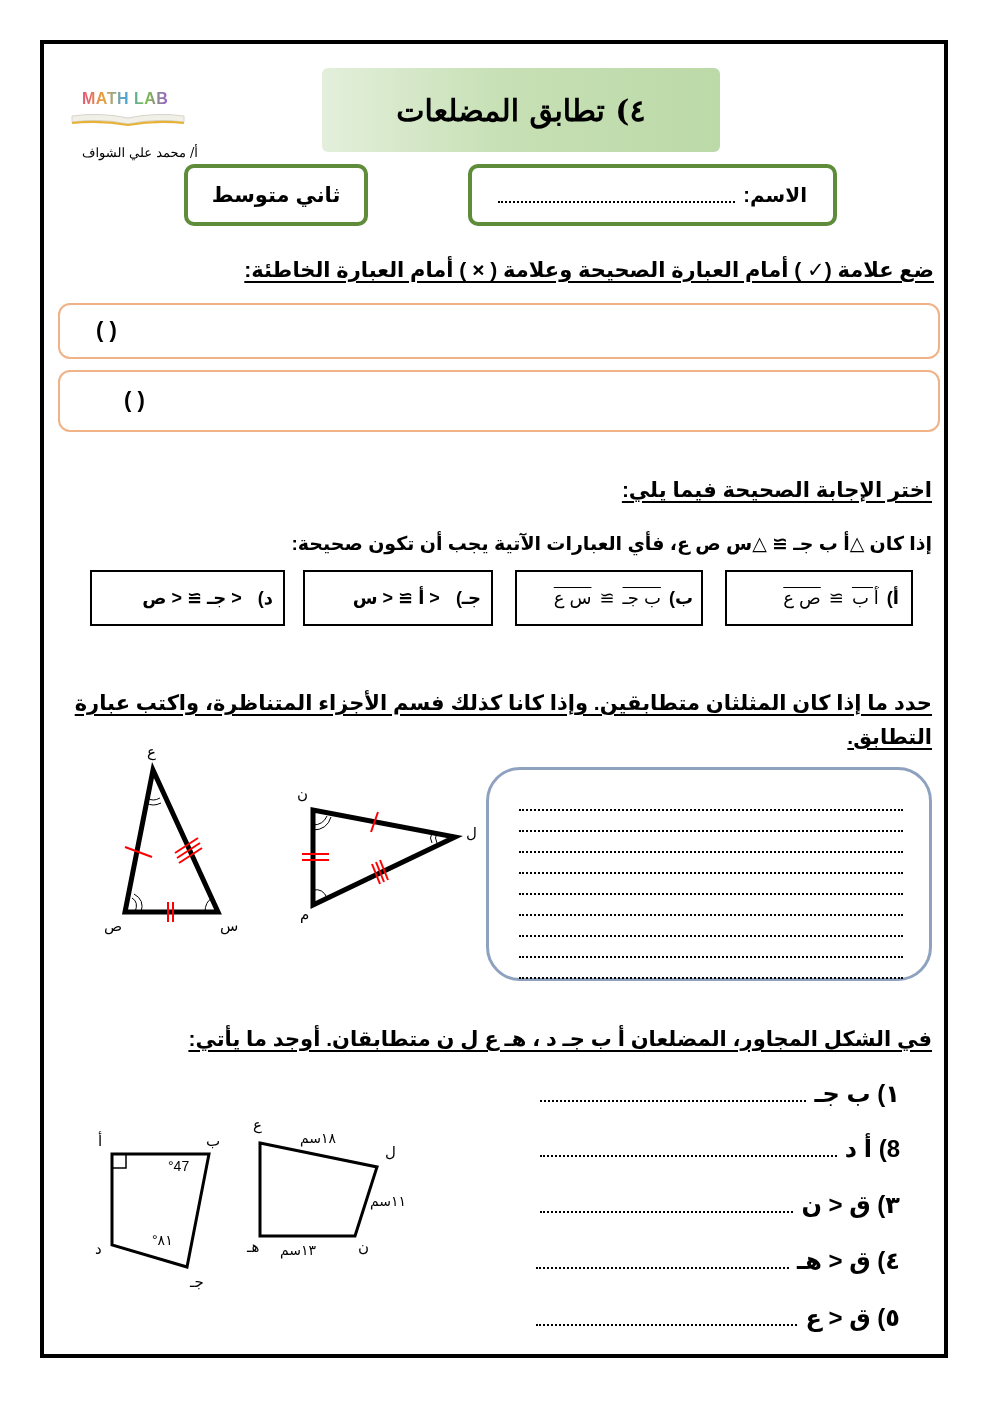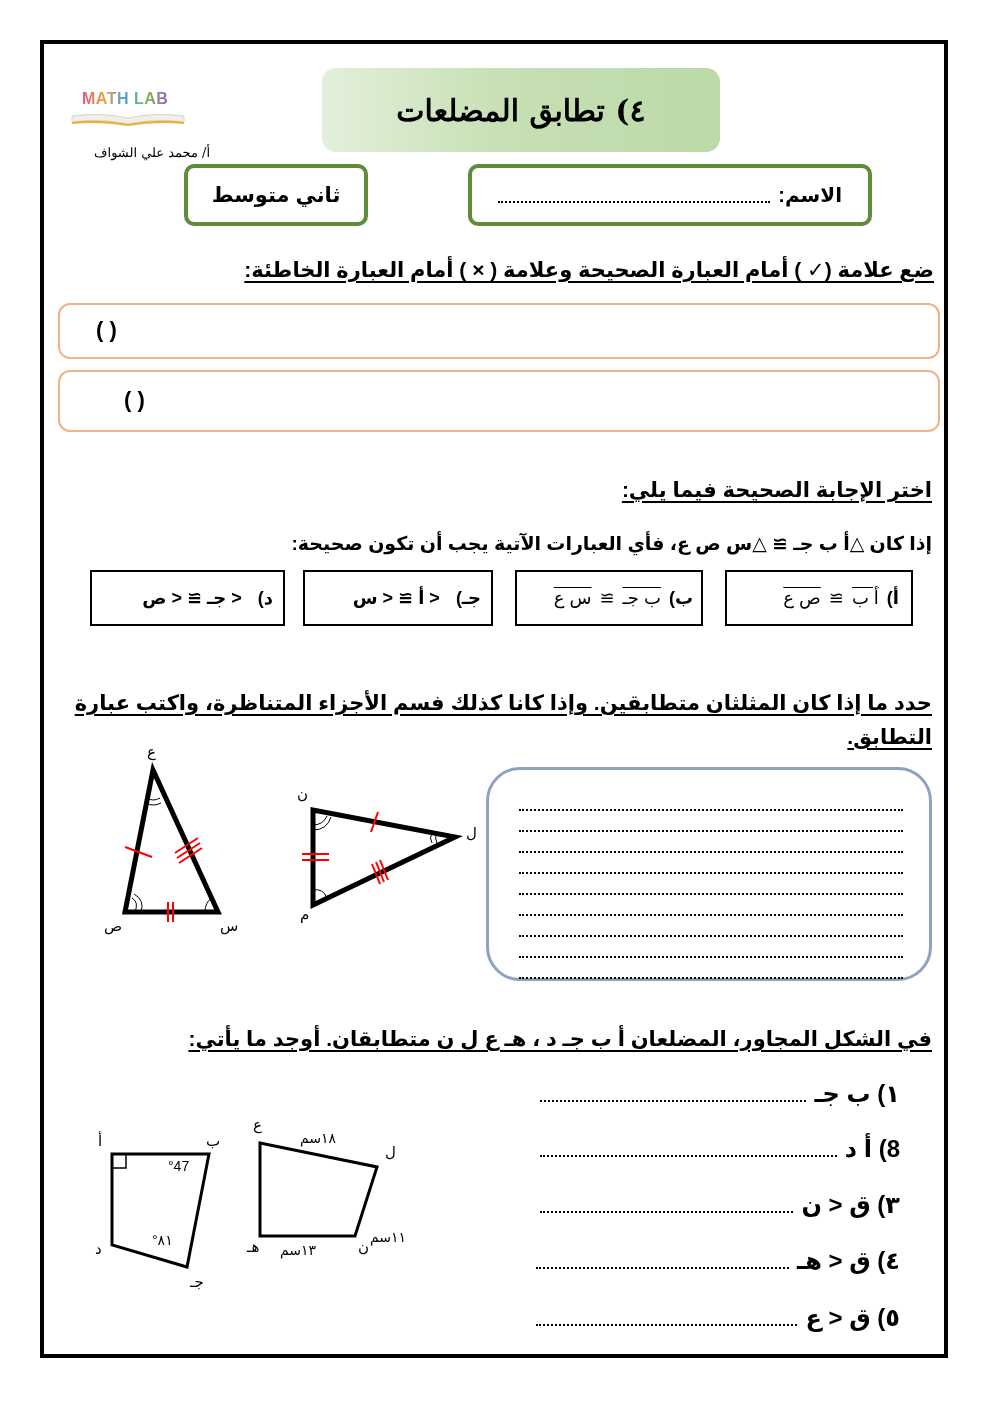--- a/index.html
+++ b/index.html
@@ -6,25 +6,25 @@
   body { width:992px; height:1403px; position:relative; font-family:"Liberation Sans", "DejaVu Sans", sans-serif; color:#000; overflow:hidden; }
   .page-frame { position:absolute; left:40px; top:40px; width:908px; height:1318px; border:4px solid #000; box-sizing:border-box; }
   .abs { position:absolute; }
   .rtl { direction:rtl; unicode-bidi:plaintext; }
   .u { text-decoration:underline; text-underline-offset:4px; text-decoration-thickness:2px; }
 
   
   .logo { left:66px; top:66px; width:124px; height:64px; }
   .logo-text { position:absolute; left:16px; top:24px; font-weight:bold; font-size:16px; letter-spacing:0.5px; }
   .logo-book { position:absolute; left:4px; top:46px; width:116px; height:14px; }
-  .teacher { left:70px; top:145px; width:140px; font-size:13px; text-align:right; font-family:"DejaVu Serif", serif; }
-  .title-box { left:322px; top:68px; width:398px; height:84px; border-radius:14px; background:linear-gradient(90deg,#e3efdb 0%,#c7e0b5 45%,#bcd9a8 100%); display:flex; align-items:center; justify-content:center; }
+  .teacher { left:70px; top:145px; width:140px; font-size:13px; text-align:center; font-family:"DejaVu Serif", serif; }
+  .title-box { left:322px; top:68px; width:398px; height:84px; border-radius:6px; background:linear-gradient(90deg,#e3efdb 0%,#c7e0b5 45%,#bcd9a8 100%); display:flex; align-items:center; justify-content:center; }
   .title-text { font-size:30px; font-family:"DejaVu Serif", serif; font-weight:bold; }
   .grade-box { left:184px; top:164px; width:184px; height:62px; border:4px solid #5e8c3a; border-radius:10px; box-sizing:border-box; display:flex; align-items:center; justify-content:center; font-size:21px; font-weight:bold; }
-  .name-box { left:468px; top:164px; width:404px; height:62px; border:4px solid #5e8c3a; border-radius:10px; box-sizing:border-box; display:flex; align-items:center; padding:0 26px; font-size:20px; font-weight:bold; gap:8px; }
+  .name-box { left:468px; top:164px; width:369px; height:62px; border:4px solid #5e8c3a; border-radius:10px; box-sizing:border-box; display:flex; align-items:center; padding:0 26px; font-size:20px; font-weight:bold; gap:8px; }
   .dots { flex:1; border-bottom:2px dotted #000; height:0; margin-top:14px; }
 
   
   .heading { font-size:21px; font-weight:bold; text-align:right; }
   .tf-box { left:58px; width:882px; height:56px; border:2px solid #f0b287; border-radius:12px; box-sizing:border-box; }
   .tf-text { position:absolute; right:34px; top:15px; font-size:17px; font-weight:bold; }
   .paren { position:absolute; font-size:22px; font-weight:bold; top:12px; }
 
   .mc-box { top:570px; height:56px; border:2px solid #000; box-sizing:border-box; display:flex; align-items:center; font-size:18px; }
   .mc-label { font-weight:bold; margin-left:8px; }
@@ -161,21 +161,21 @@
 <span class="vlabel" style="left:206px; top:1132px;">ب</span>
 <span class="vlabel" style="left:190px; top:1273px;">جـ</span>
 <span class="vlabel" style="left:95px; top:1240px;">د</span>
 <span class="vlabel" style="left:168px; top:1158px; font-size:14px;">°47</span>
 <span class="vlabel" style="left:152px; top:1232px; font-size:14px;">°٨١</span>
 <span class="vlabel" style="left:253px; top:1116px;">ع</span>
 <span class="vlabel" style="left:385px; top:1143px;">ل</span>
 <span class="vlabel" style="left:358px; top:1238px;">ن</span>
 <span class="vlabel" style="left:247px; top:1238px;">هـ</span>
 <span class="vlabel rtl" style="left:300px; top:1130px; font-size:14px;">١٨سم</span>
-<span class="vlabel rtl" style="left:370px; top:1193px; font-size:14px;margin-top:36px;">١١سم</span>
+<span class="vlabel rtl" style="left:370px; top:1193px; font-size:14px;">١١سم</span>
 <span class="vlabel rtl" style="left:280px; top:1242px; font-size:14px;">١٣سم</span>
 
 <div class="abs q-item rtl" style="top:1078px;">
   <span class="lbl">١) ب جـ</span>
     <span class="fill"></span>
 </div>
 <div class="abs q-item rtl" style="top:1133px;">
   <span class="lbl">8) أ د</span>
     <span class="fill"></span>
 </div>

